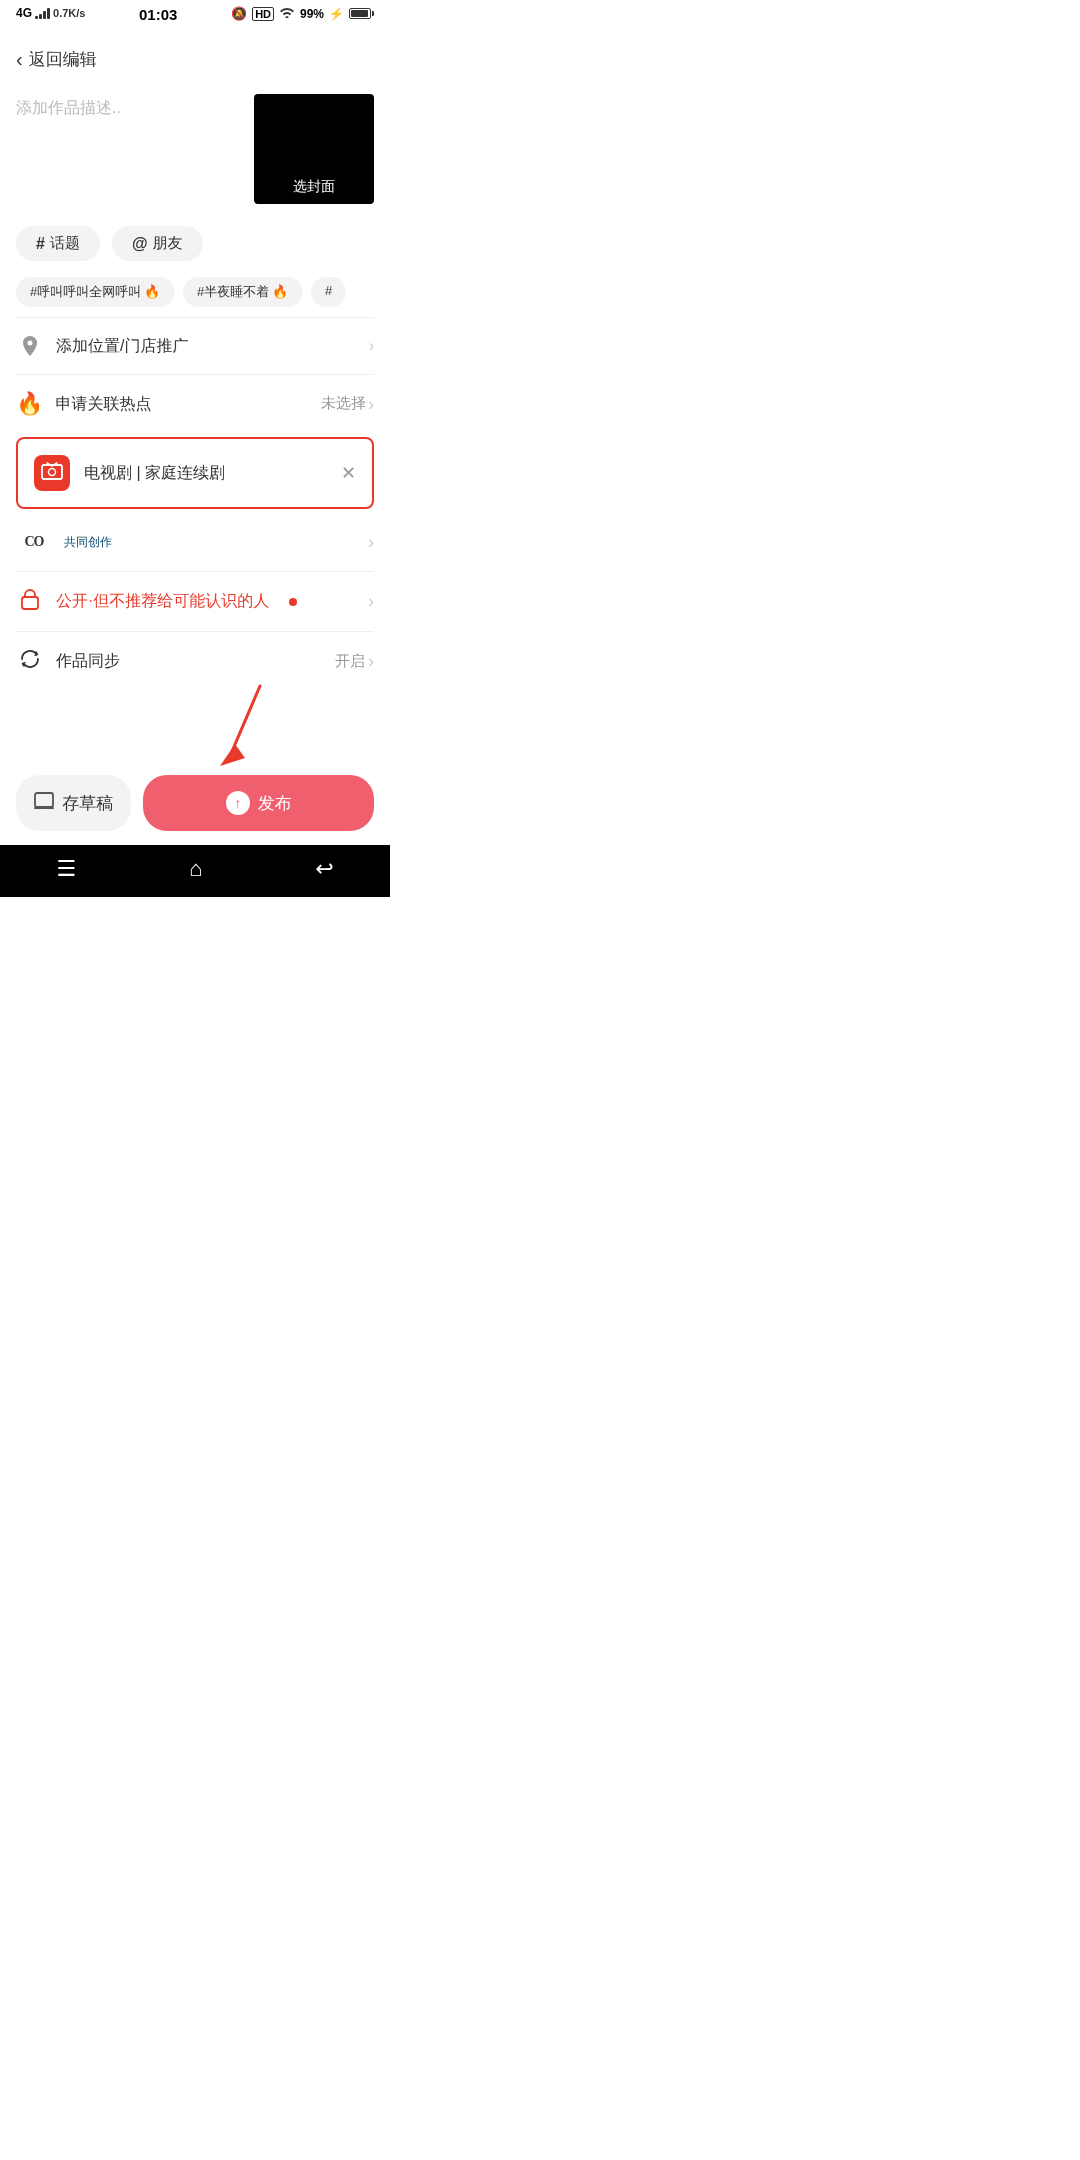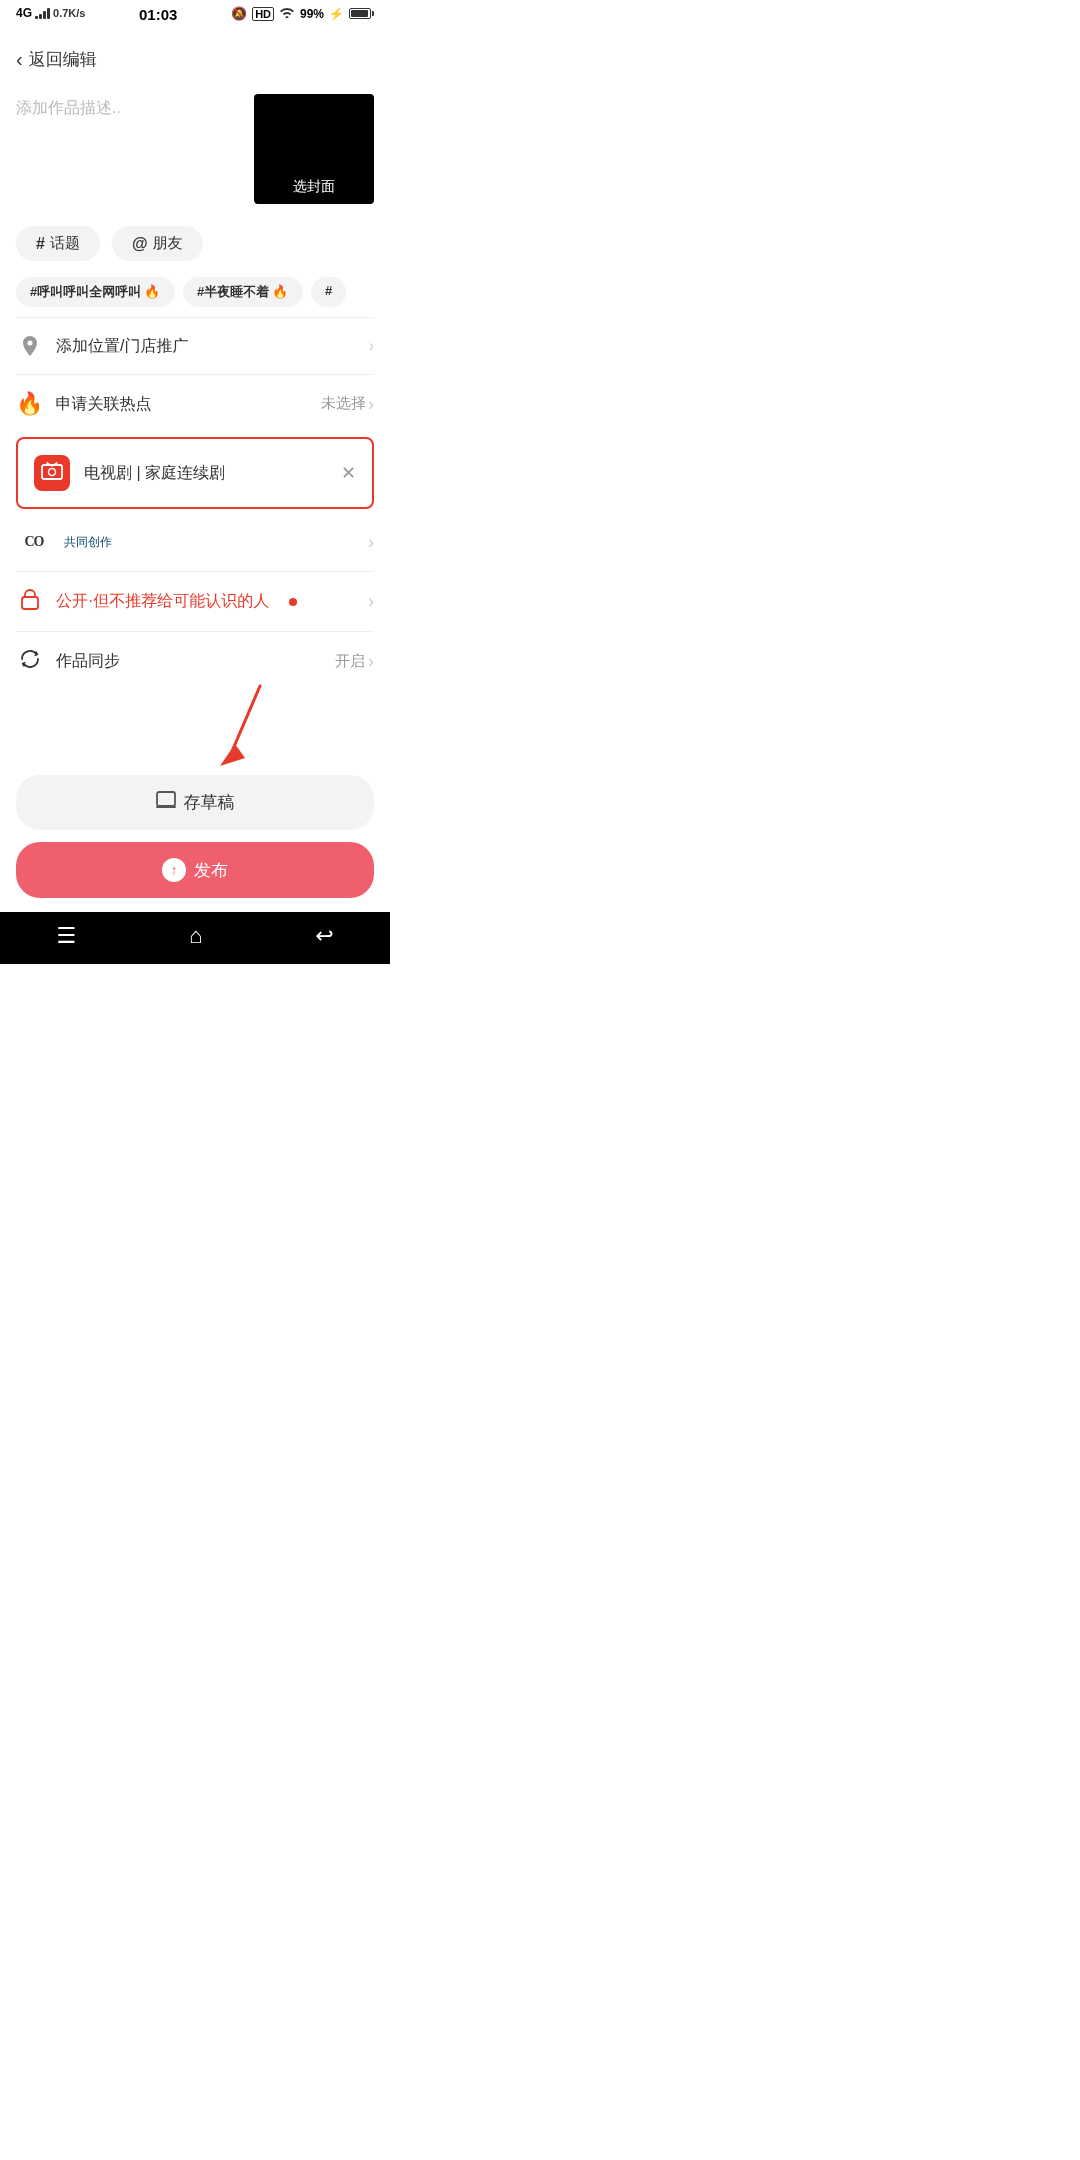--- a/index.html
+++ b/index.html
@@ -100,21 +100,20 @@
       overflow: hidden;
     }
     .hot-topic-chip {
       background: #f3f3f3;
       border-radius: 20px;
       padding: 6px 14px;
       font-size: 13px;
       color: #333;
       white-space: nowrap;
       cursor: pointer;
-      font-weight: bold;
     }
 
     
     .divider {
       height: 1px;
       background: #eee;
       margin: 0 16px;
     }
 
     
@@ -291,21 +290,20 @@
       color: #999;
       font-size: 15px;
     }
 
     
     .bottom-buttons {
       display: flex;
       gap: 12px;
       padding: 14px 16px;
       background: #fff;
-      flex-direction: column;
     }
     .draft-btn {
       flex: 1;
       background: #f3f3f3;
       border: none;
       border-radius: 24px;
       padding: 16px 0;
       font-size: 17px;
       color: #333;
       cursor: pointer;

